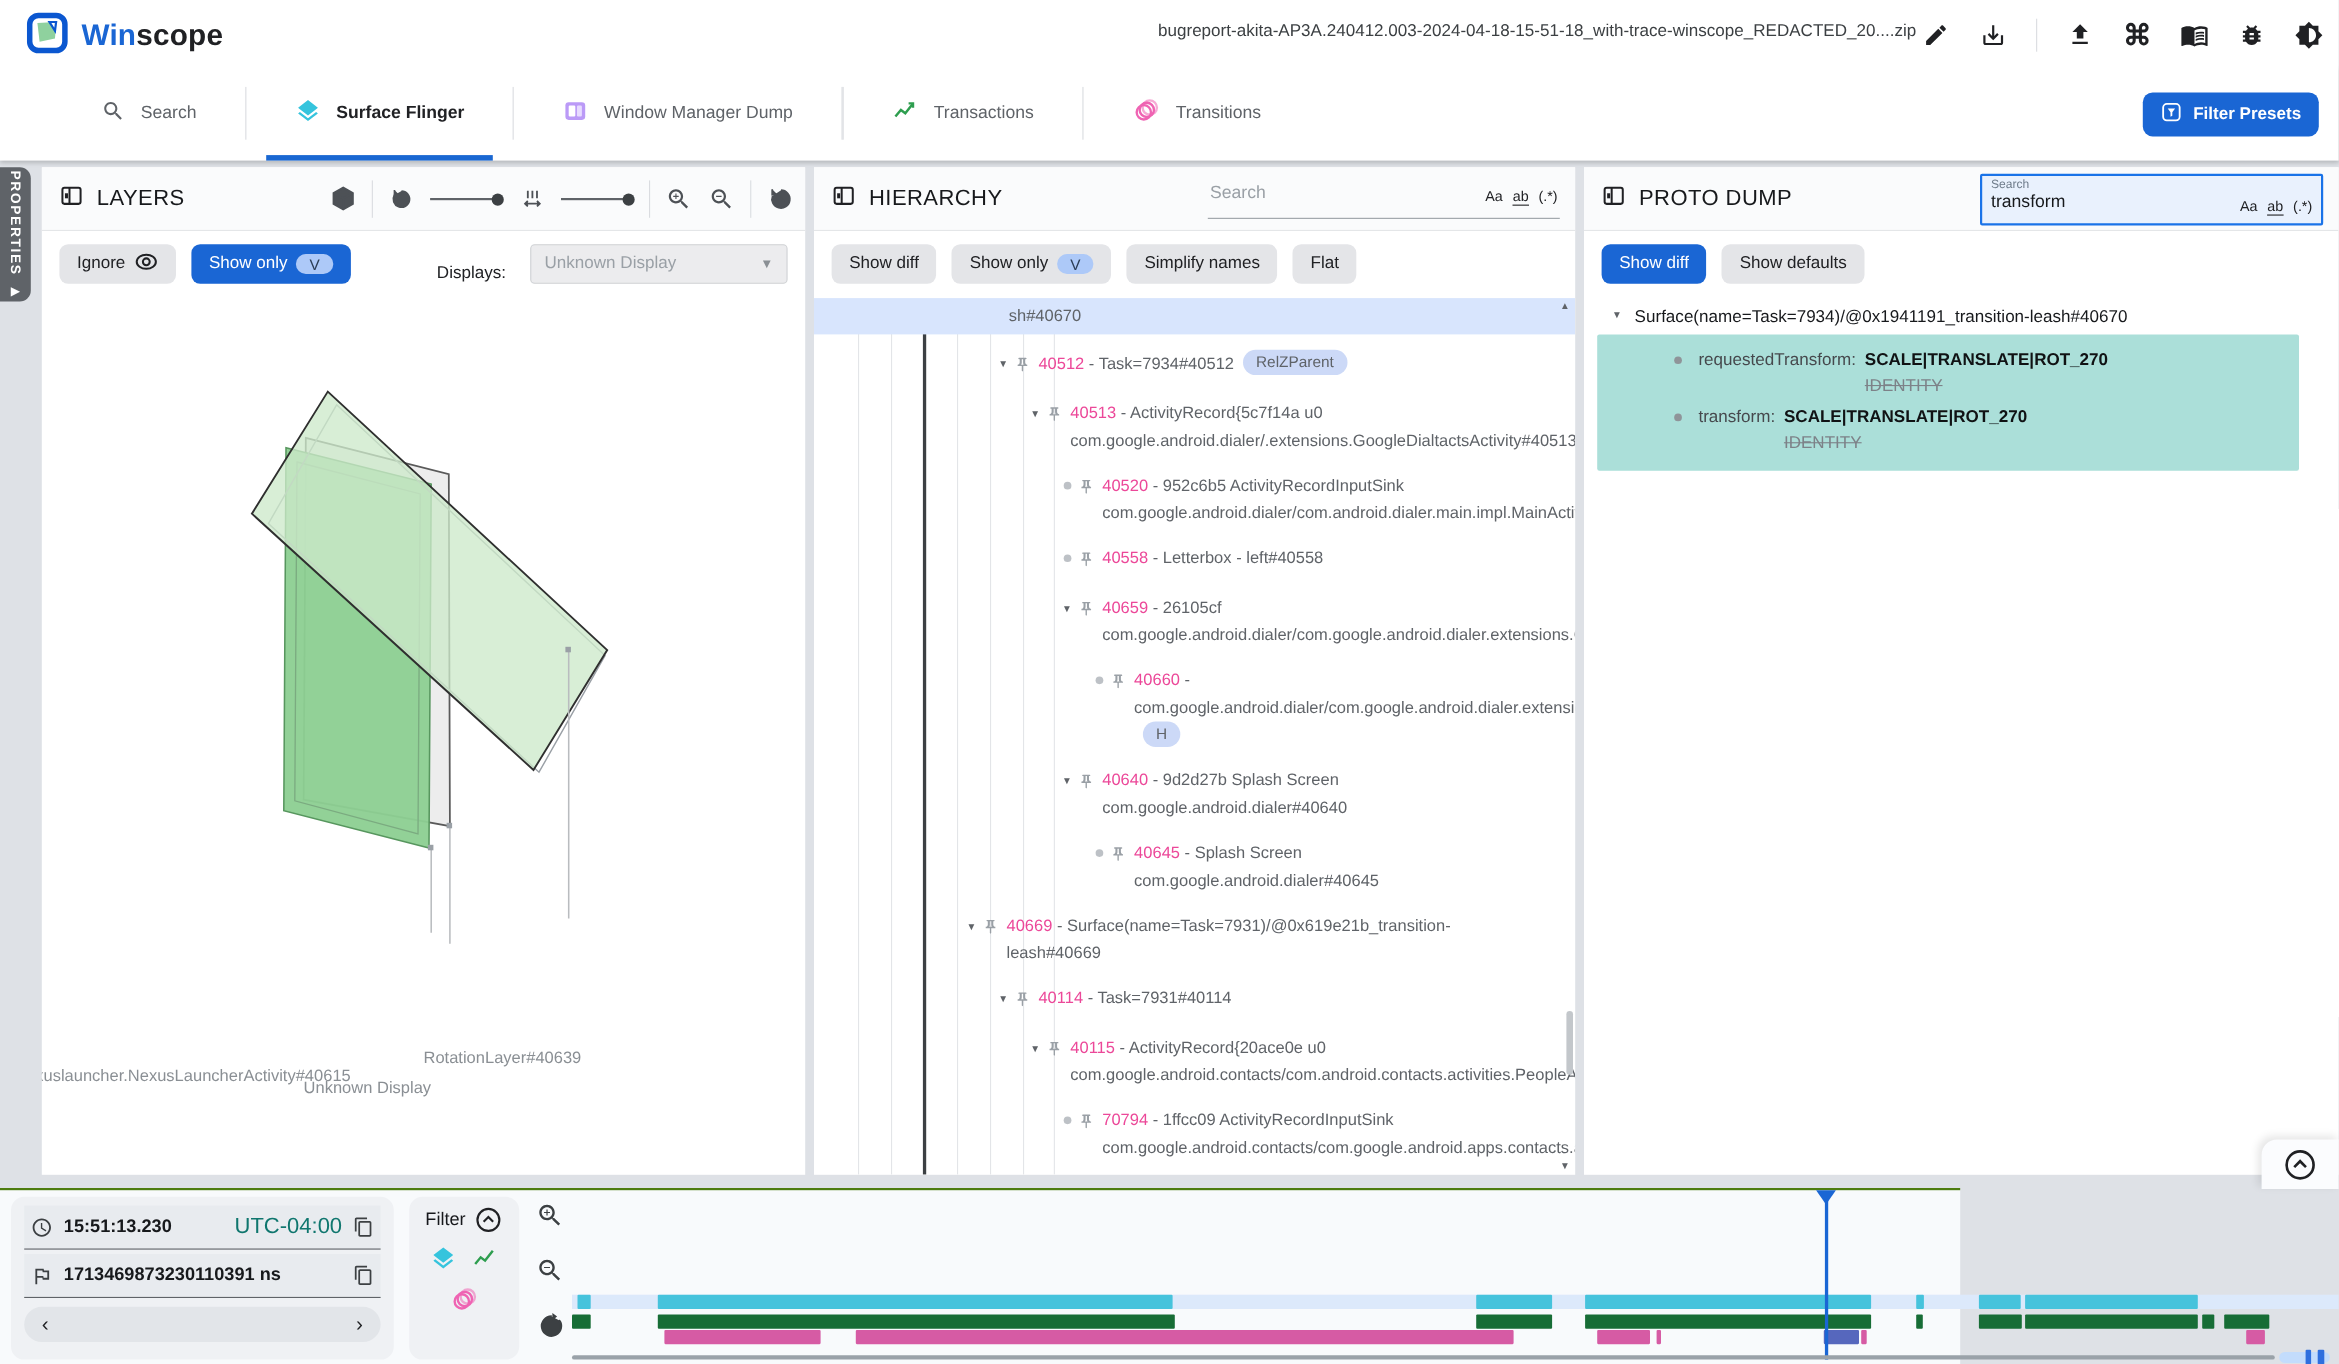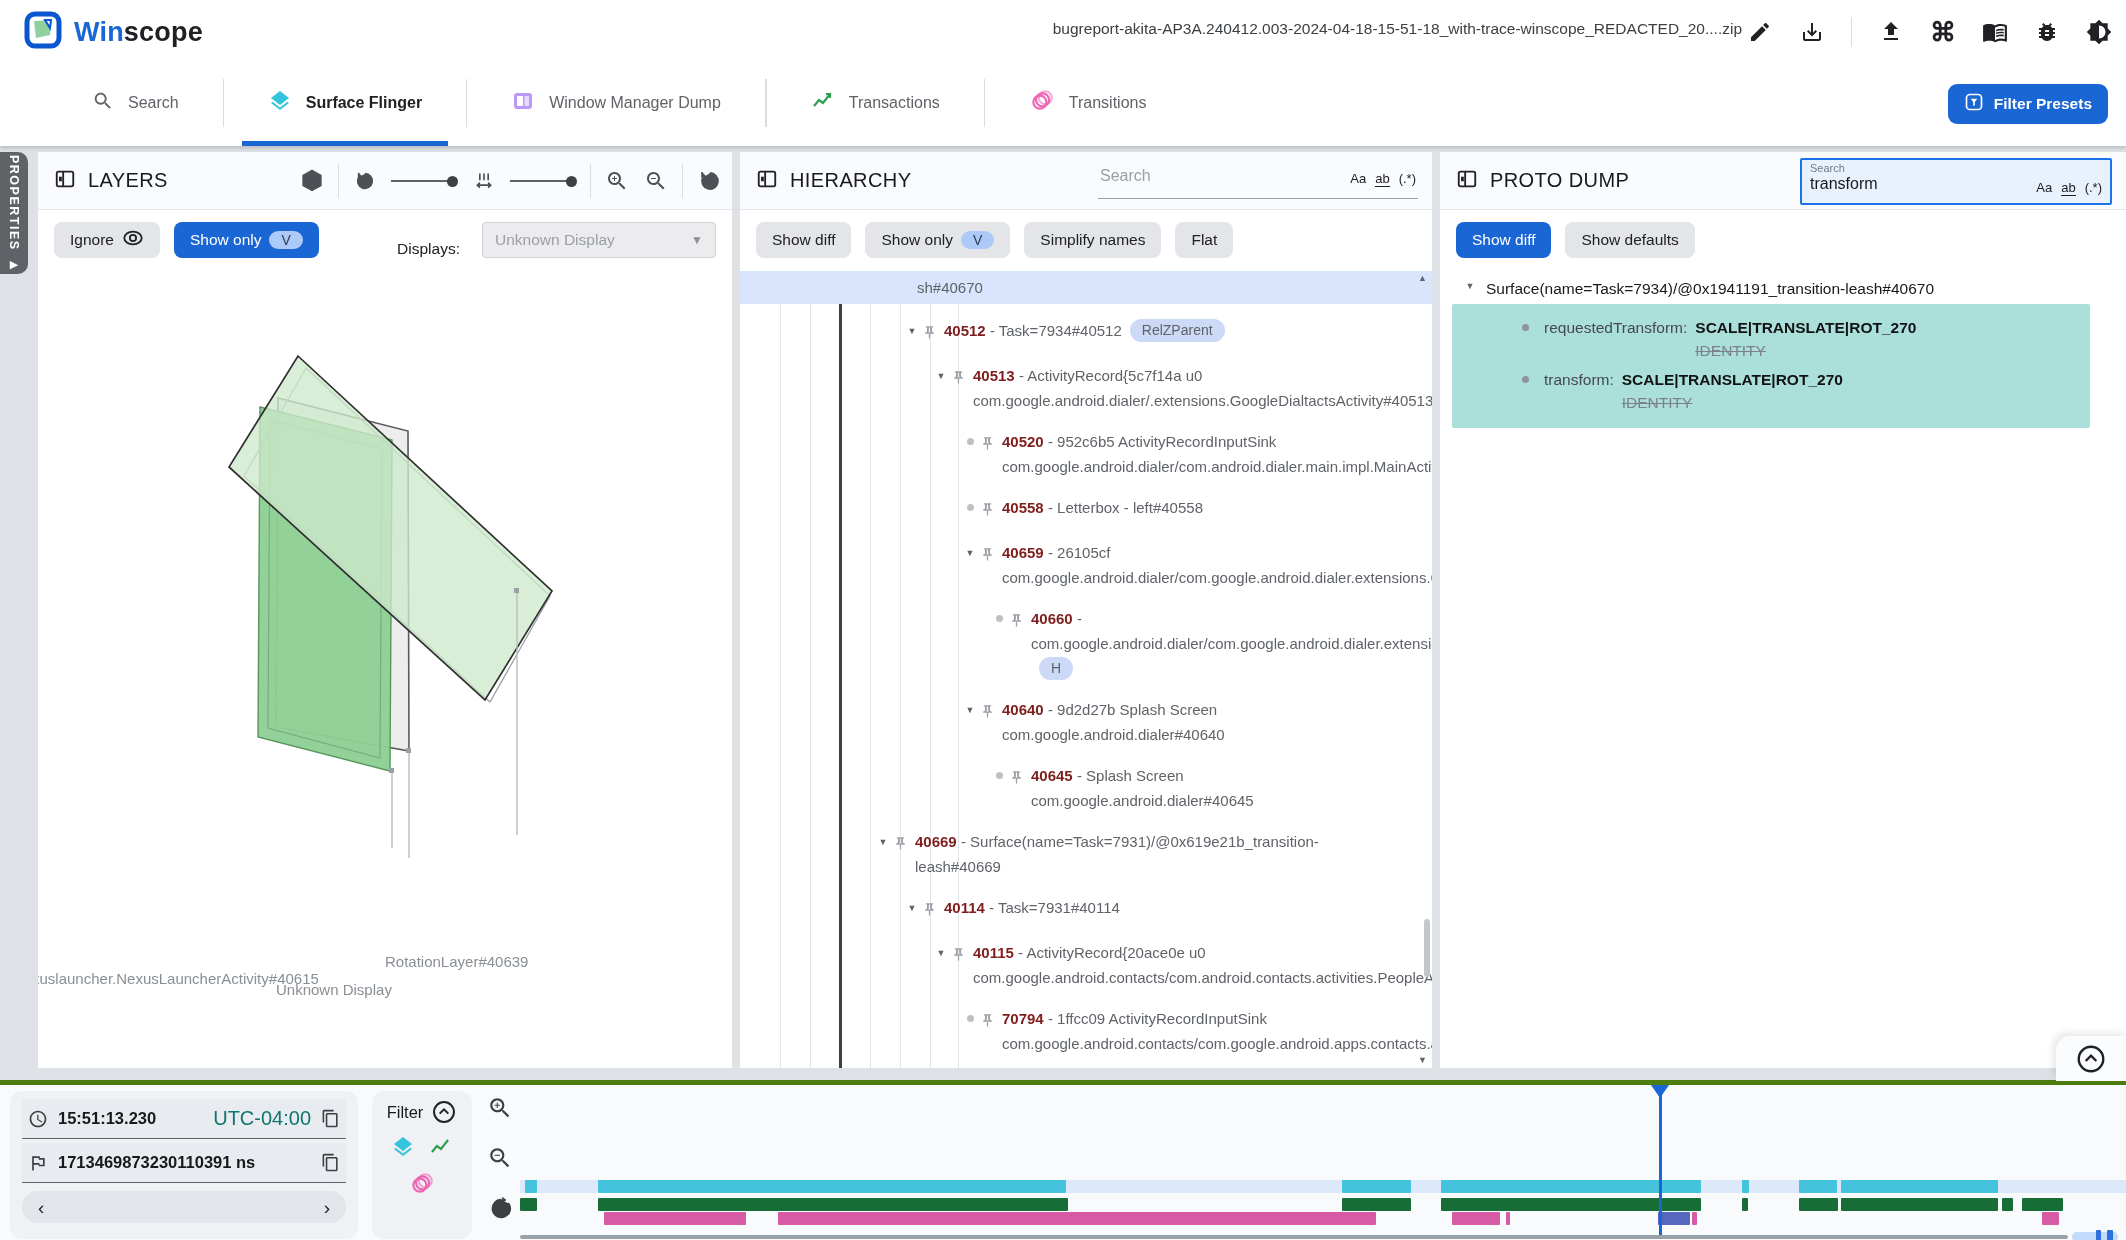--- a/index.html
+++ b/index.html
@@ -84,41 +84,41 @@
   .tree { position:absolute; left:0; top:119px; right:0; bottom:0; overflow:hidden; font-size:15px; color:#5f6368; }
   .guide { position:absolute; top:31px; bottom:0; width:1px; background:#e3e5e8; }
   .guide.dark { width:2.5px; background:#3c4043; }
   .trow { position:relative; display:flex; align-items:flex-start; line-height:25px; padding:14px 36px 2px 0; }
   .trow.highlight { background:#d8e5fd; padding-top:4px; padding-bottom:4px; }
   .exp { width:20px; flex:0 0 20px; font-size:9px; color:#5f6368; padding-top:1px; text-align:center; }
   .dotexp { width:20px; flex:0 0 20px; display:flex; justify-content:center; padding-top:9px; }
   .dotexp i { width:7px; height:7px; border-radius:50%; background:#bdc1c6; }
   .pin { flex:0 0 22px; padding-top:4px; }
   .ttext { flex:1; min-width:0; }
-  .ttext strong { color:#7f1d1d; font-weight:700; }
+  .ttext strong { color:#ec4899; font-weight:400; }
   .badge { display:inline-block; background:#ccd9f7; color:#5f6368; border-radius:12px; padding:0 12px;
     font-size:14px; line-height:23px; margin-left:8px; vertical-align:1px; }
   .scroll-up { position:absolute; right:5px; top:2px; font-size:9px; color:#5f6368; }
   .scroll-dn { position:absolute; right:5px; bottom:3px; font-size:9px; color:#5f6368; }
   .h-thumb { position:absolute; right:2px; top:648px; width:6px; height:58px; background:#c3c7cb; border-radius:3px; }
 
   
   .proto-root { display:flex; align-items:flex-start; gap:8px; padding:10px 14px 6px 22px; font-size:15.5px; color:#17191c; }
   .proto-root .exp { flex:0 0 16px; width:16px; }
   .diff-block { margin:0 36px 0 12px; background:#abdfd9; border-radius:2px; padding:8px 10px 12px 0; }
   .prop { display:grid; grid-template-columns:30px max-content 1fr; column-gap:4px; padding:4px 0 2px 58px;
     font-size:15.5px; line-height:23px; }
   .prop .bullet { width:7px; height:7px; border-radius:50%; background:#8f9499; margin:8px auto 0; }
   .prop .pname { color:#46494d; }
   .prop .pval { font-weight:700; color:#101214; padding-left:4px; }
   .prop .pold { grid-column:3; color:#7d8288; text-decoration:line-through; padding-left:4px; }
 
   
-  .timeline { position:absolute; left:0; top:1080px; width:2126px; height:160px; background:#f8fafc;
-    border-top:5px solid #4d7c0f;padding-left:24px; }
+  .timeline { position:absolute; left:0; top:1080px; width:1782px; height:160px; background:#f8fafc;
+    border-top:2px solid #4d7c0f;padding-left:24px; }
   .time-card { position:absolute; left:10px; top:6px; width:348px; height:148px; background:#eff1f4;
     border-radius:12px; padding:8px 12px; }
   .t-input { height:40px; background:#e8ebef; border-bottom:1.5px solid #5f6368; display:flex;
     align-items:center; gap:10px; padding:0 6px; margin-bottom:4px; }
   .t-input svg { fill:#3c4043; flex:0 0 auto; }
   .t-main { font-size:16.5px; font-weight:700; color:#17191c; }
   .t-sub { margin-left:auto; font-size:20px; color:#0f766e; }
   .copy-btn { cursor:pointer; display:flex; }
   .nav-pill { margin-top:8px; height:32px; background:#e2e5e9; border-radius:999px; display:flex;
     align-items:center; justify-content:space-between; padding:0 16px; font-size:19px; color:#202124; }

